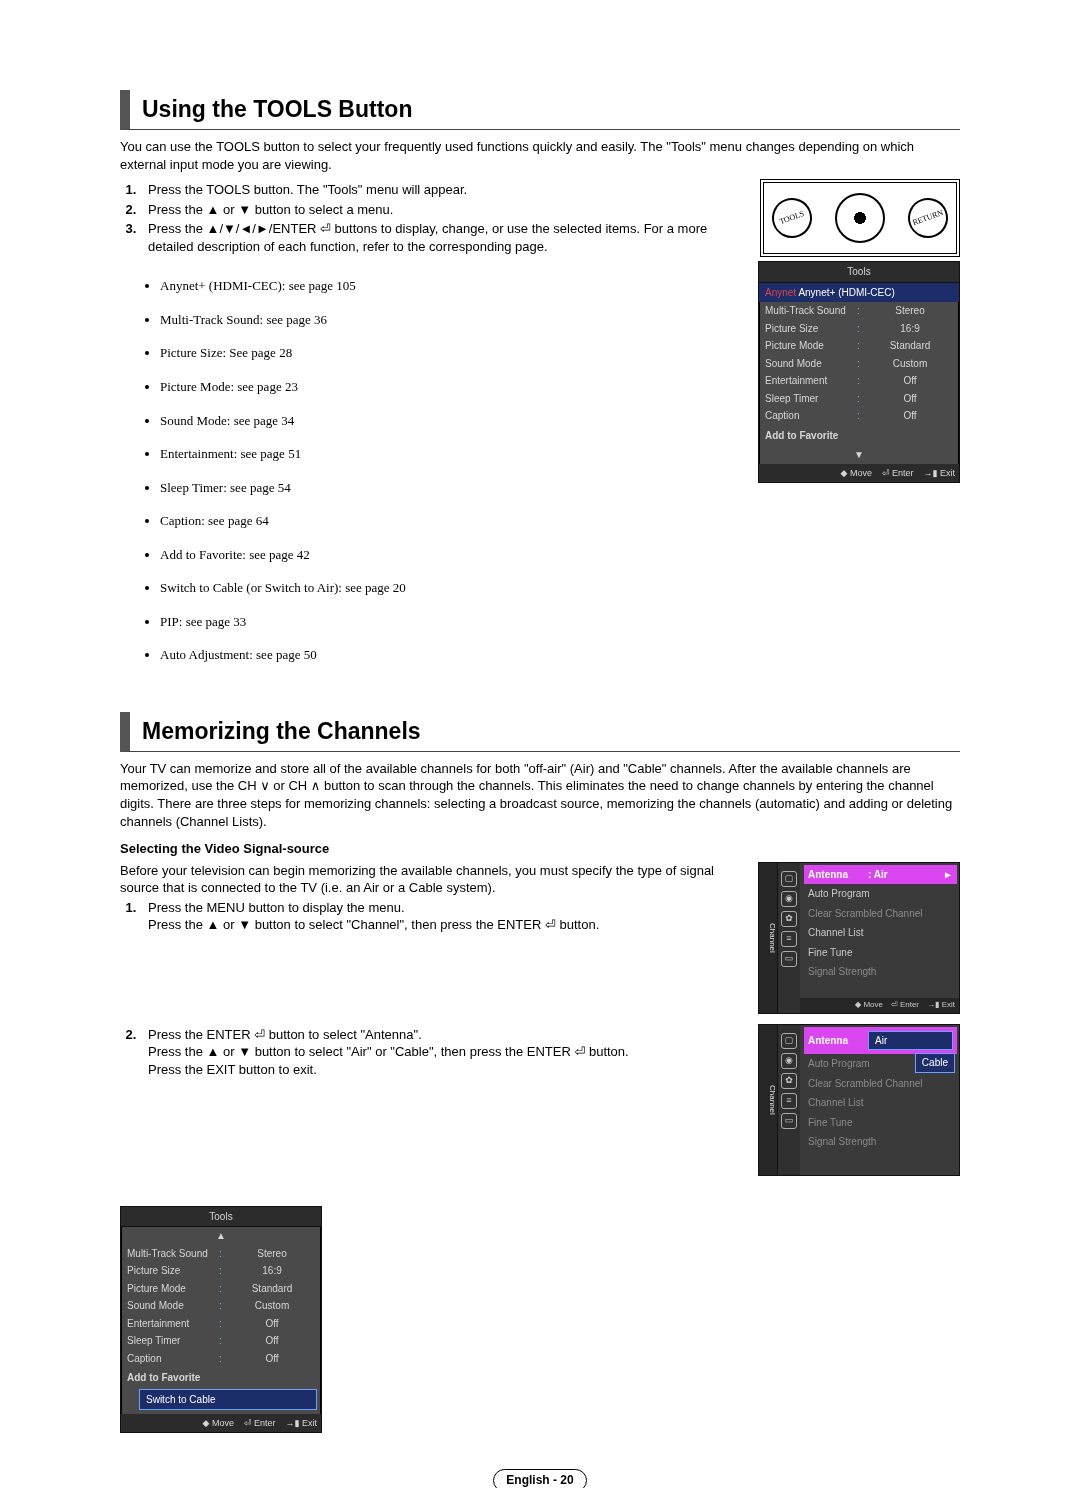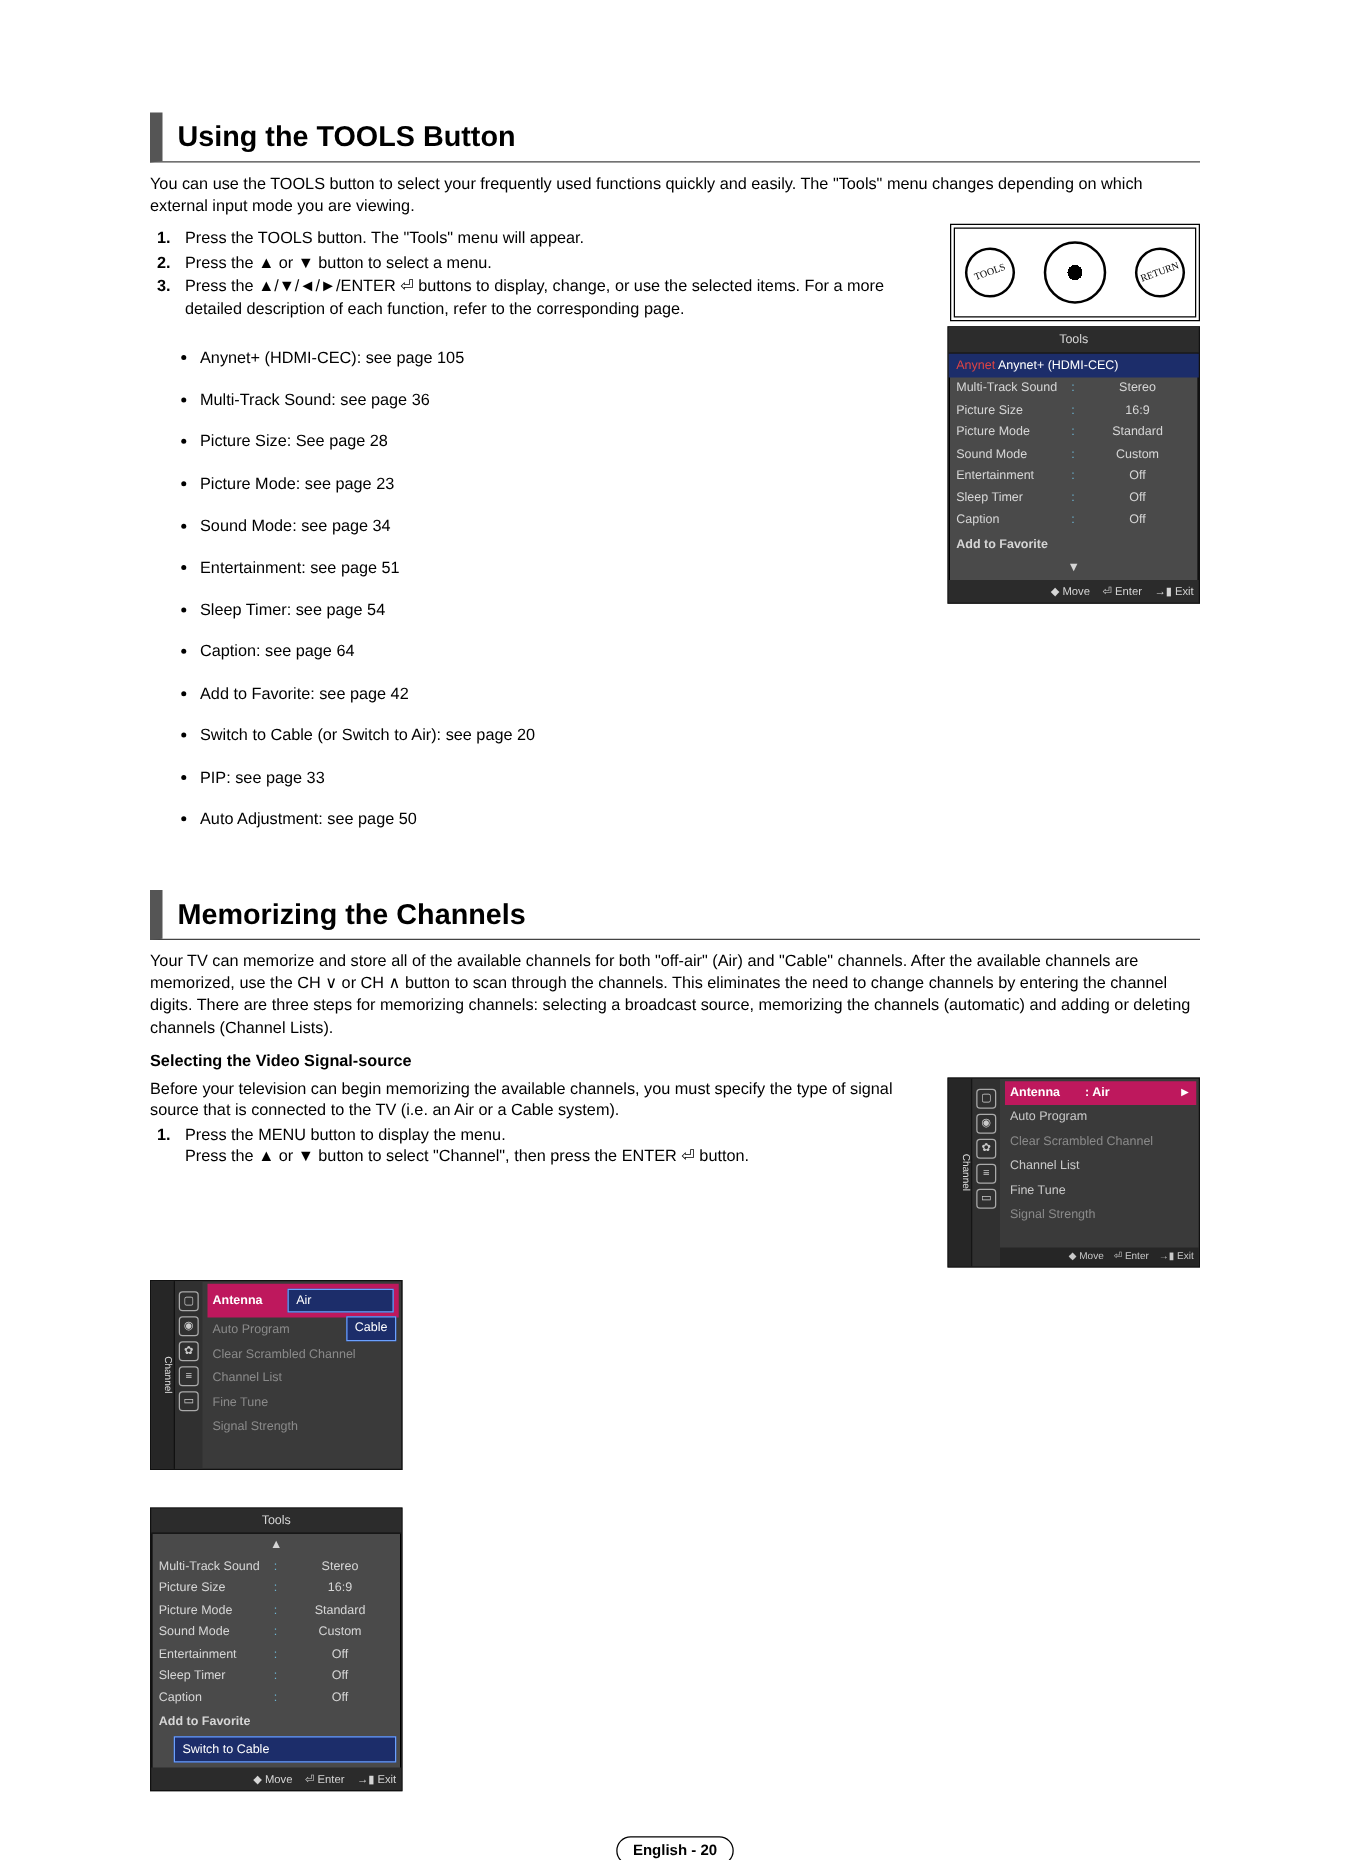--- a/index.html
+++ b/index.html
@@ -17,21 +17,21 @@
     border-left: 10px solid #555;
     padding: 4px 0 4px 12px;
     border-bottom: 1px solid #444;
     margin-bottom: 8px;
   }
   .intro { margin: 4px 0 6px 0; }
   ol.steps { margin: 2px 0 6px 20px; padding: 0; }
   ol.steps li { margin: 2px 0; padding-left: 8px; }
   ol.steps li::marker { font-weight: bold; }
   ul.bullets { list-style: disc; margin: 2px 0 0 40px; padding: 0; }
-  ul.bullets li { margin: 16px 0; }
+  ul.bullets li { margin: 16px 0; font-family: Liberation Serif, serif; }
   .subhead { font-weight: bold; margin: 10px 0 4px 0; }
   .page-footer {
     text-align: center;
     margin-top: 36px;
     font-weight: bold;
     font-size: 12px;
     padding: 2px 12px;
     border: 1px solid #000;
     border-radius: 12px;
     display: inline-block;
@@ -114,21 +114,21 @@
     border-radius: 3px;
     font-size: 9px;
     text-align: center;
     line-height: 12px;
   }
   .chmenu .body { flex: 1; padding: 2px 2px 2px 4px; position: relative; }
   .chmenu .row1 {
     display: flex; padding: 3px 4px; gap: 4px; align-items:center;
   }
   .chmenu .hl {
-    background: #be185d; color: #fff;
+    background: #d946ef; color: #fff;
   }
   .chmenu .dim { color: #8a8a8a; }
   .chmenu .val { flex:1; text-align:left; padding-left:16px; }
   .chmenu .foot {
     position: absolute; bottom: 0; left: 0; right: 0;
     background: #262626; padding: 2px 4px;
     display: flex; gap: 8px; justify-content: flex-end; font-size: 8px;
   }
   .chmenu-wrapper { height: 150px; position: relative; }
   .chmenu .body { position: relative; min-height: 146px; }
@@ -297,20 +297,29 @@
           <span>→▮ <span>Exit</span></span>
         </div>
       </div>
     </div>
   </div>
 </div>
 
 <div style="height:10px"></div>
 
 <div class="row">
+  <div class="col-text">
+    <ol class="steps" start="2">
+      <li>
+        <span>Press the ENTER ⏎ button to select "Antenna".</span><br>
+        <span>Press the ▲ or ▼ button to select "Air" or "Cable", then press the ENTER ⏎ button.</span><br>
+        <span>Press the EXIT button to exit.</span>
+      </li>
+    </ol>
+  </div>
   <div class="col-side">
     <div class="chmenu chmenu-wrapper">
       <div class="tabcol">Channel</div>
       <div class="iconcol">
         <div class="ic">▢</div>
         <div class="ic">◉</div>
         <div class="ic">✿</div>
         <div class="ic">≡</div>
         <div class="ic">▭</div>
       </div>

